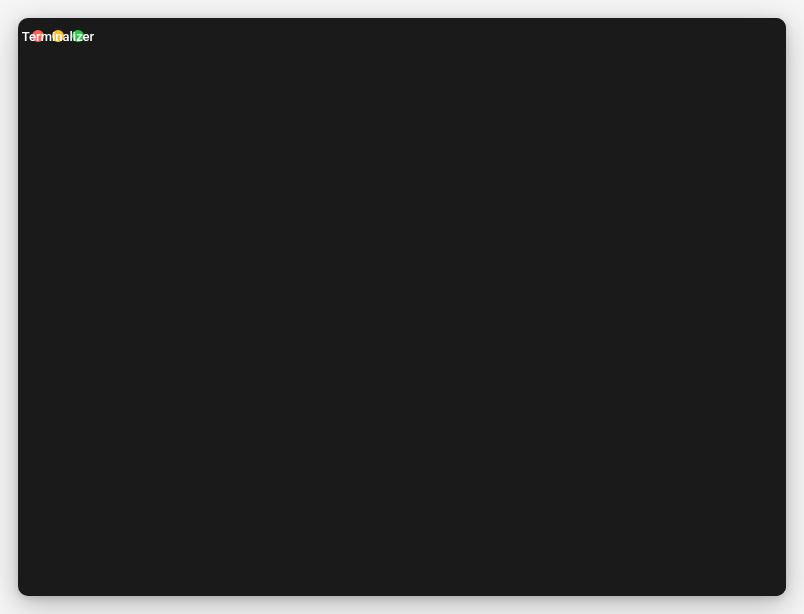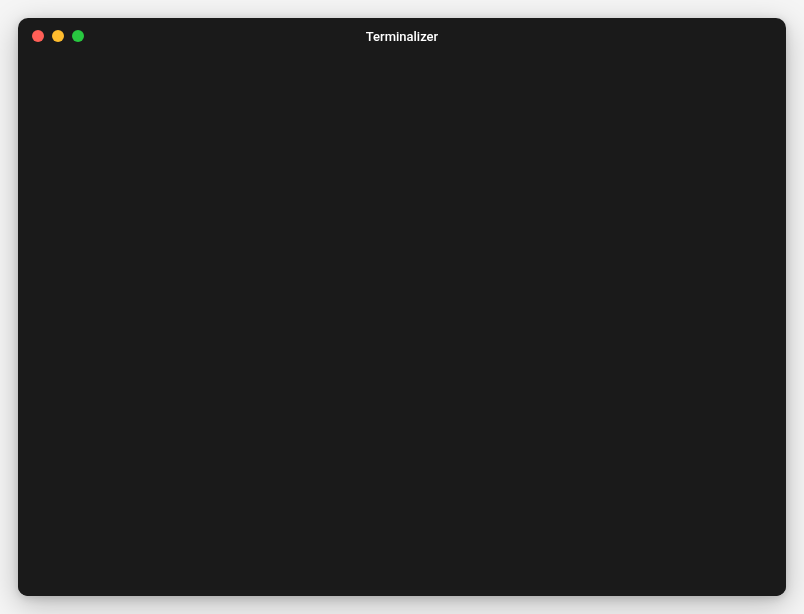--- a/index.html
+++ b/index.html
@@ -17,21 +17,21 @@
       justify-content: center;
       padding: 18px;
     }
     .window {
       width: 100%;
       height: 100%;
       background: #1a1a1a;
       border-radius: 10px;
       box-shadow: 0 8px 30px rgba(0,0,0,0.25), 0 2px 8px rgba(0,0,0,0.15);
       display: flex;
-      flex-direction: column;
+      flex-direction: row;
       overflow: hidden;
     }
     .titlebar {
       height: 36px;
       display: flex;
       align-items: center;
       position: relative;
       padding: 0 14px;
       flex-shrink: 0;
     }

